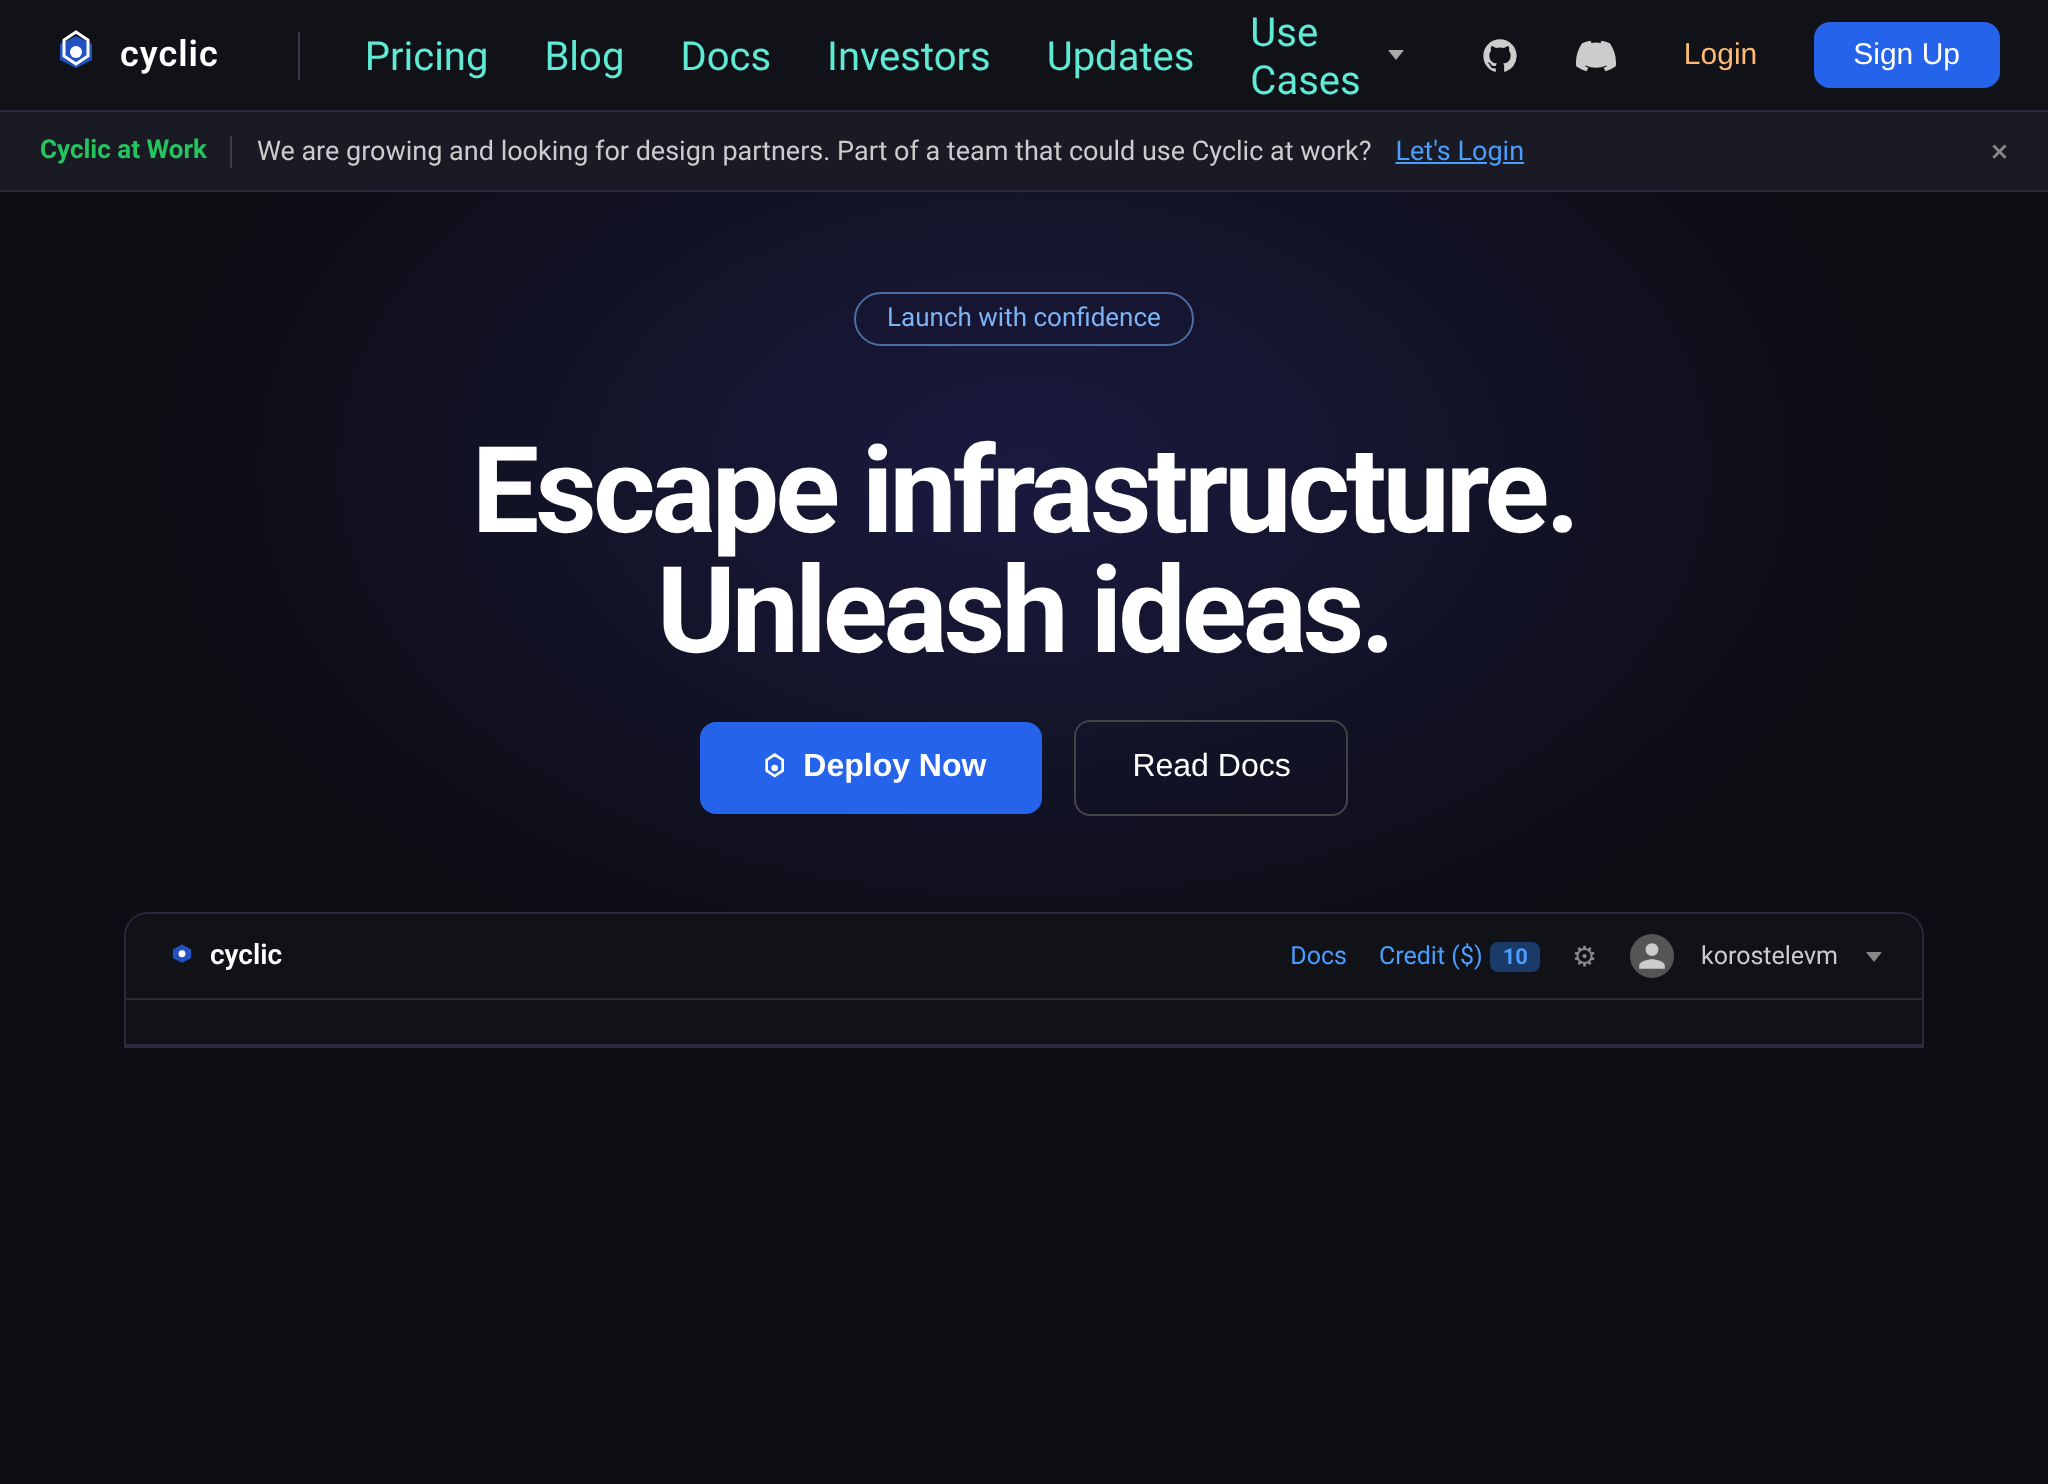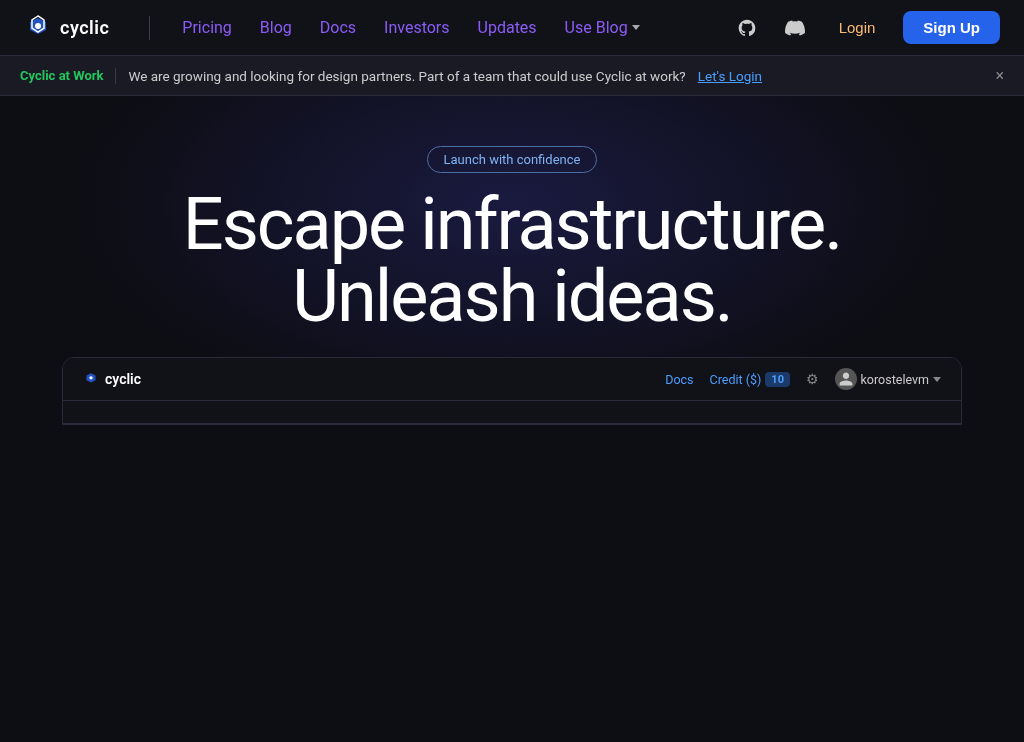--- a/index.html
+++ b/index.html
@@ -43,22 +43,22 @@
       height: 24px;
       background: #3a3a4a;
     }
     .nav-links {
       display: flex;
       align-items: center;
       gap: 28px;
       flex: 1;
     }
     .nav-link {
-      color: #8b5cf6;
-      font-size: 16px;
+      color: #5eead4;
+      font-size: 20px;
       text-decoration: none;
       cursor: pointer;
     }
     .nav-link-dropdown {
       display: flex;
       align-items: center;
       gap: 4px;
     }
     .chevron-down {
       display: inline-block;
@@ -91,21 +91,21 @@
       cursor: pointer;
       padding: 6px 12px;
     }
     .btn-signup {
       background: #2563eb;
       color: #fff;
       border: none;
       border-radius: 8px;
       padding: 8px 20px;
       font-size: 15px;
-      font-weight: 700;
+      font-weight: 400;
       cursor: pointer;
     }
 
     
     .announcement-bar {
       display: flex;
       align-items: center;
       background: #1a1a24;
       border-bottom: 1px solid #2a2a3a;
       padding: 10px 20px;
@@ -147,27 +147,27 @@
     }
 
     .hero-badge {
       display: inline-flex;
       align-items: center;
       border: 1px solid #4a6fa5;
       border-radius: 20px;
       padding: 5px 16px;
       font-size: 13px;
       color: #7eb3f5;
-      margin-bottom: 16px;
+      margin-bottom: 43px;
       background: transparent;
     }
 
     .hero-title {
-      font-size: 72px;
-      font-weight: 400;
+      font-size: 60px;
+      font-weight: 700;
       line-height: 1.0;
       color: #fff;
       letter-spacing: -2px;
       margin-bottom: 24px;
       max-width: 860px;
     }
 
     .hero-subtitle {
       font-size: 18px;
       color: #aaa;
@@ -258,21 +258,21 @@
       font-weight: 700;
     }
     .dash-gear-icon {
       color: #888;
       font-size: 14px;
       cursor: pointer;
     }
     .dash-user {
       display: flex;
       align-items: center;
-      gap: 4px;
+      gap: 14px;
       font-size: 12.5px;
       color: #ccc;
       cursor: pointer;
     }
     .dash-avatar {
       width: 22px;
       height: 22px;
       border-radius: 50%;
       background: #555;
       display: flex;
@@ -313,21 +313,21 @@
     <span class="nav-logo-text">cyclic</span>
   </div>
   <div class="nav-divider"></div>
   <div class="nav-links">
     <a class="nav-link">Pricing</a>
     <a class="nav-link">Blog</a>
     <a class="nav-link">Docs</a>
     <a class="nav-link">Investors</a>
     <a class="nav-link">Updates</a>
     <a class="nav-link nav-link-dropdown">
-      <span>Use Blog</span>
+      <span>Use Cases</span>
       <span class="chevron-down"></span>
     </a>
   </div>
   <div class="nav-right">
     <div class="nav-icon-btn">
       <svg width="20" height="20" viewBox="0 0 24 24" fill="currentColor">
           <path d="M12 2C6.477 2 2 6.484 2 12.017c0 4.425 2.865 8.18 6.839 9.504.5.092.682-.217.682-.483 0-.237-.008-.868-.013-1.703-2.782.605-3.369-1.343-3.369-1.343-.454-1.158-1.11-1.466-1.11-1.466-.908-.62.069-.608.069-.608 1.003.07 1.531 1.032 1.531 1.032.892 1.53 2.341 1.088 2.91.832.092-.647.35-1.088.636-1.338-2.22-.253-4.555-1.113-4.555-4.951 0-1.093.39-1.988 1.029-2.688-.103-.253-.446-1.272.098-2.65 0 0 .84-.27 2.75 1.026A9.564 9.564 0 0112 6.844c.85.004 1.705.115 2.504.337 1.909-1.296 2.747-1.027 2.747-1.027.546 1.379.202 2.398.1 2.651.64.7 1.028 1.595 1.028 2.688 0 3.848-2.339 4.695-4.566 4.943.359.309.678.92.678 1.855 0 1.338-.012 2.419-.012 2.747 0 .268.18.58.688.482A10.019 10.019 0 0022 12.017C22 6.484 17.522 2 12 2z"></path>
         </svg>
     </div>
     <div class="nav-icon-btn">
@@ -349,20 +349,32 @@
 </div>
 
 <section class="hero">
   <div class="hero-badge">
     <span>Launch with confidence</span>
   </div>
   <h1 class="hero-title">
     <span>Escape infrastructure.</span><br>
     <span>Unleash ideas.</span>
   </h1>
+  <div class="hero-buttons">
+    <button class="btn-deploy">
+      <svg width="16" height="16" viewBox="0 0 24 24" fill="currentColor">
+          <path d="M14 2 L8 6 L8 14 L14 18 L20 14 L20 6 Z" fill="none" stroke="#fff" stroke-width="2"></path>
+          <circle cx="14" cy="12" r="2.5" fill="#fff"></circle>
+        </svg>
+      <span>Deploy Now</span>
+    </button>
+    <button class="btn-docs">
+      <span>Read Docs</span>
+    </button>
+  </div>
 
   <div class="dashboard-preview">
     <div class="dash-topbar">
       <div class="dash-logo">
         <svg width="16" height="16" viewBox="0 0 28 28" fill="none">
           <path d="M14 4 L22 8 L22 16 L14 20 L6 16 L6 8 Z" fill="#2563eb" opacity="0.8"></path>
           <circle cx="14" cy="12" r="3" fill="#fff"></circle>
         </svg>
         <span>cyclic</span>
       </div>

